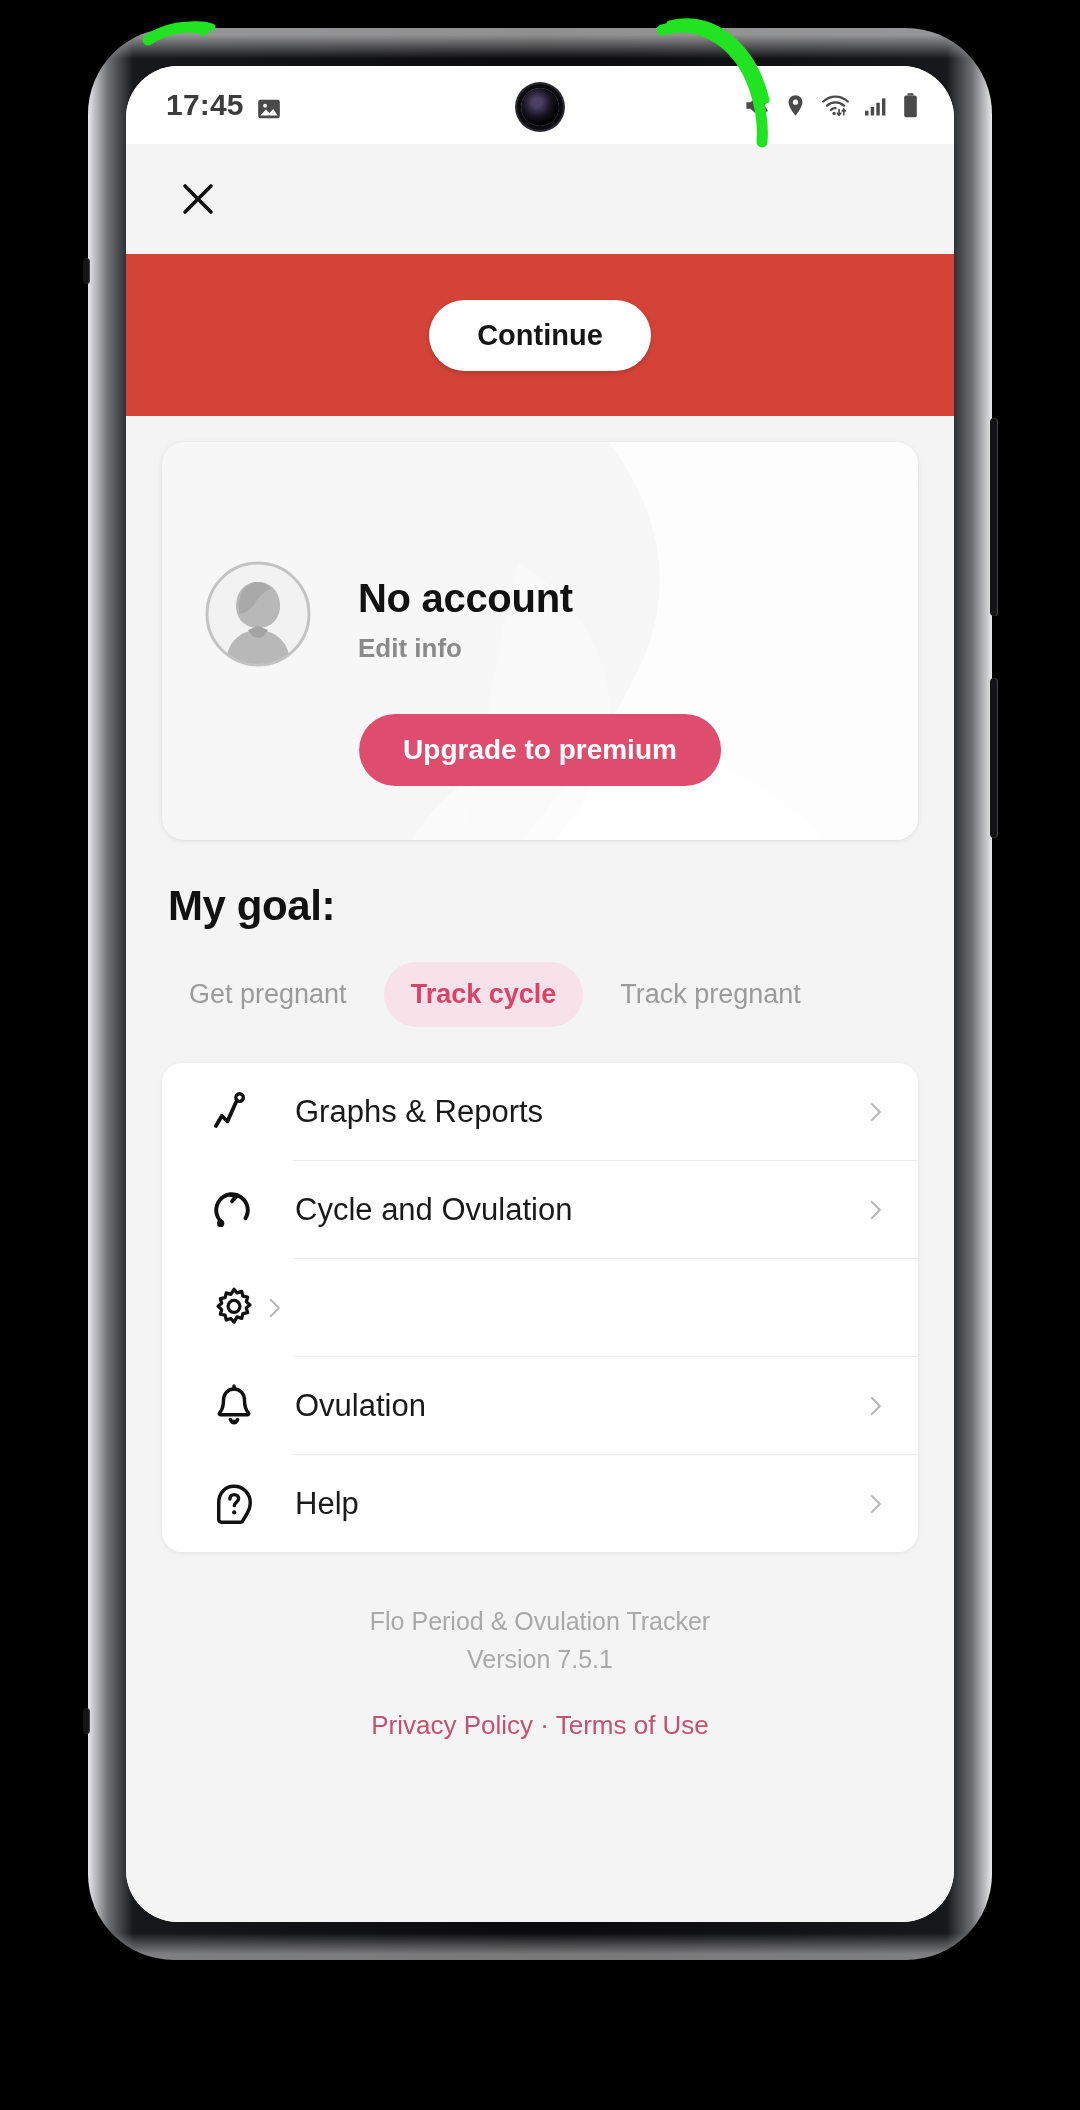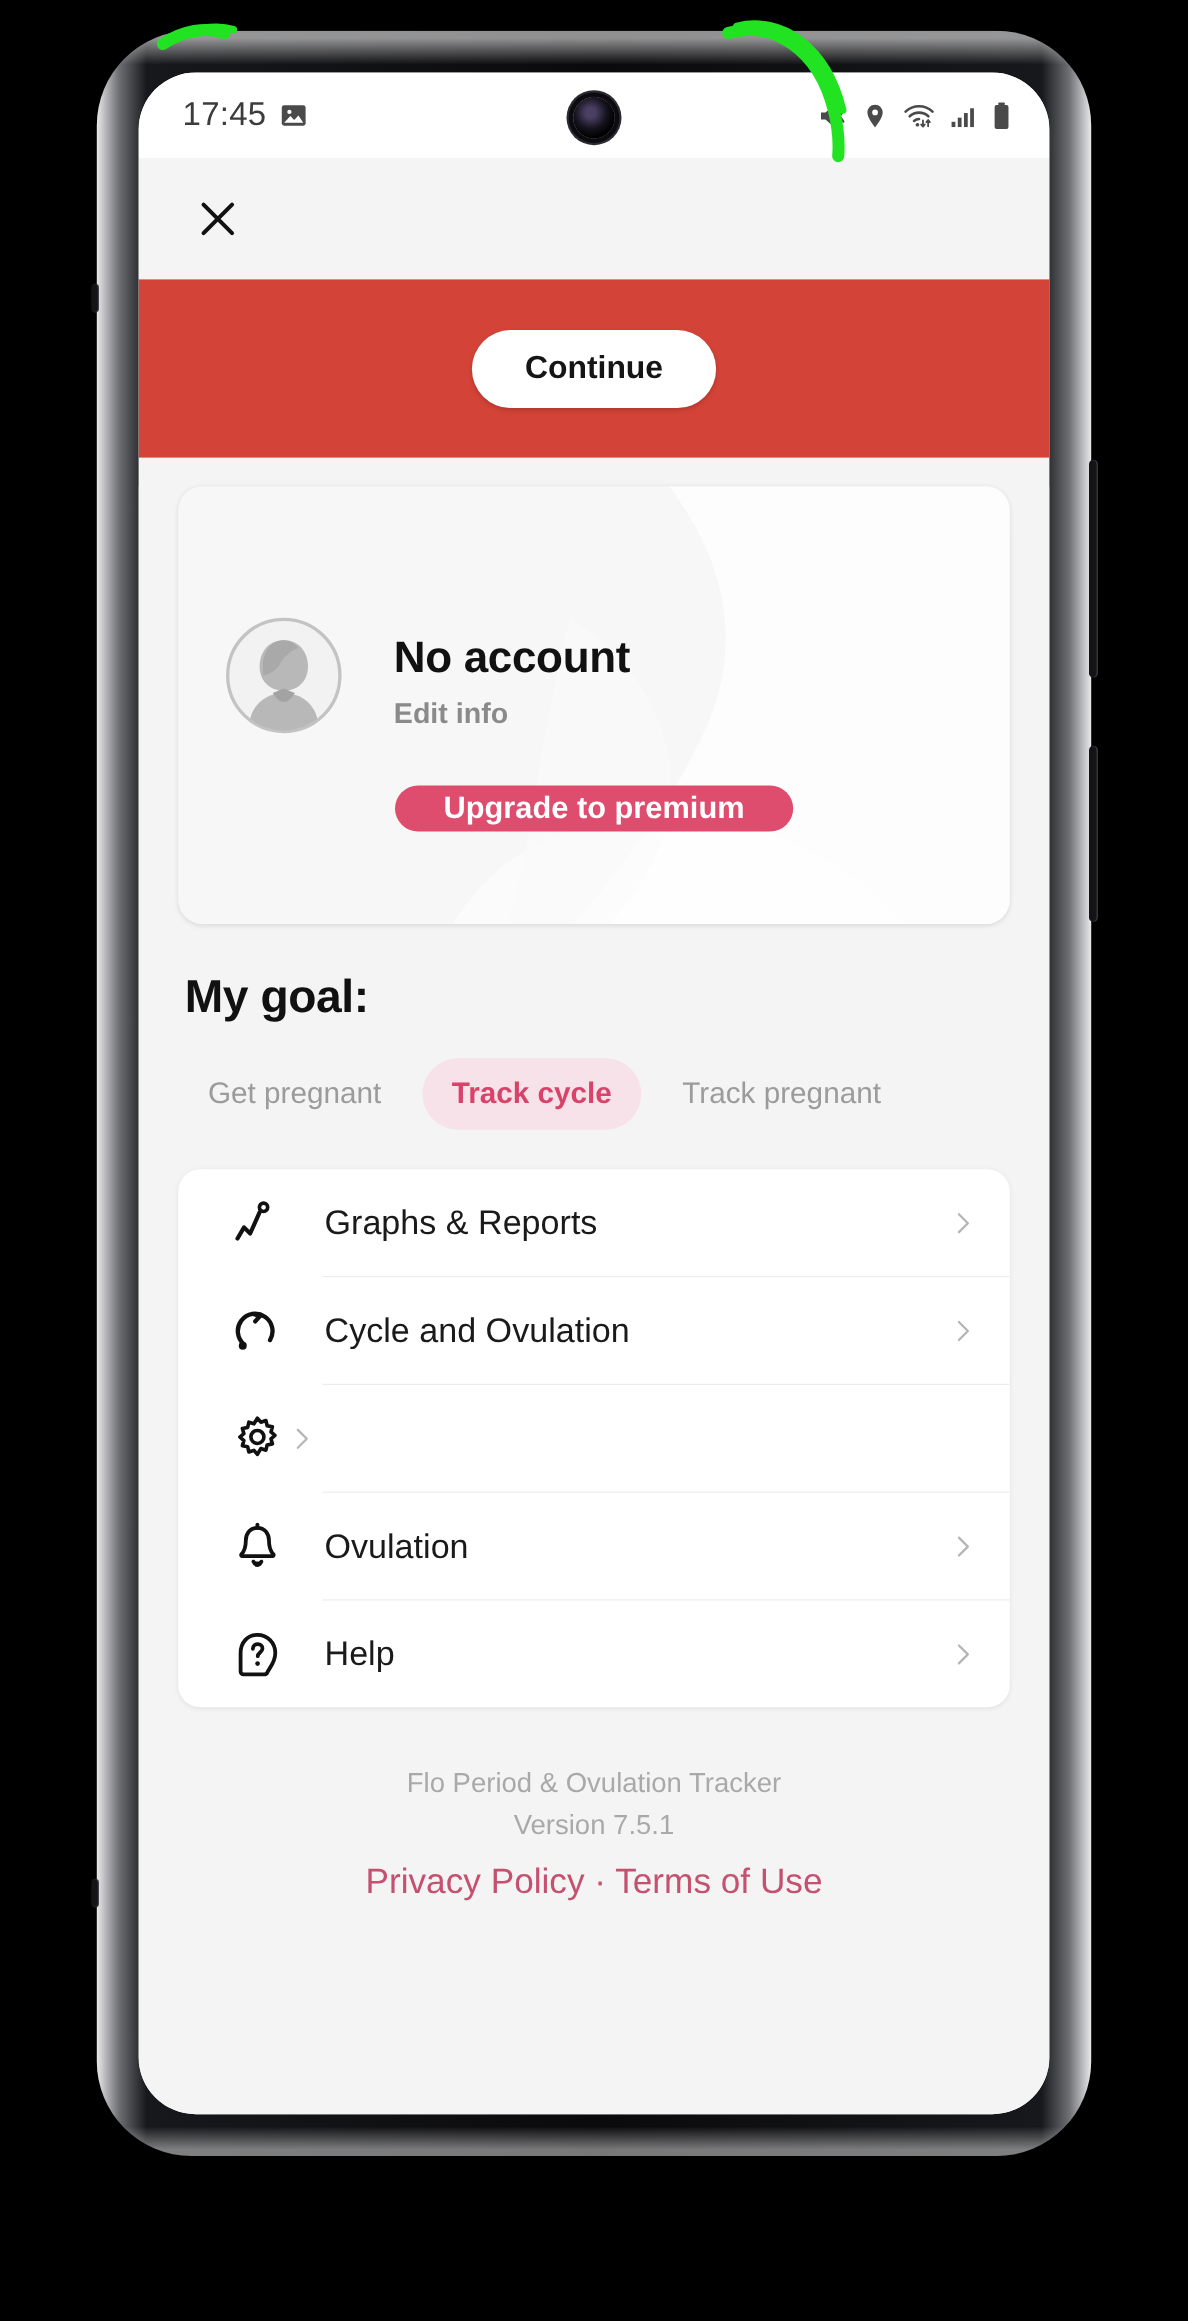--- a/index.html
+++ b/index.html
@@ -48,21 +48,21 @@
     background:radial-gradient(circle at 42% 38%, #4b3f63 0 14%, #15131d 45%, #000 70%);
     box-shadow:0 0 0 4px #0c0c10, 0 0 0 6px #2a2a30;
     z-index:9;
   }
 
   
   #statusbar{
     height:78px; background:#ffffff; display:flex; align-items:center;
     justify-content:space-between; padding:0 34px 0 40px;
   }
-  #sb-left{ display:flex; align-items:center; gap:12px; }
+  #sb-left{ display:flex; align-items:flex-end; gap:12px;font-weight:bold; }
   #clock{ font-size:30px; color:#3c3c3c; letter-spacing:.2px; }
   #sb-right{ display:flex; align-items:center; gap:13px; }
   .sicon{ display:block; }
 
   
   #topbar{
     height:110px; background:#f4f4f4; display:flex; align-items:center; padding-left:44px;
   }
   #close-btn{ width:56px; height:56px; display:flex; align-items:center; justify-content:center; cursor:pointer; }
 
@@ -86,21 +86,21 @@
   }
   #card-deco{ position:absolute; inset:0; }
   #card-inner{ position:relative; height:100%; }
   #avatar-wrap{ position:absolute; left:42px; top:118px; }
   #profile-text{ position:absolute; left:196px; top:134px; }
   #profile-name{ font-size:40px; font-weight:bold; color:#111; letter-spacing:-.3px; }
   #profile-edit{ font-size:26px; font-weight:bold; color:#8a8a8a; margin-top:12px; }
   #upgrade-btn{
     position:absolute; left:50%; transform:translateX(-50%); top:272px;
     background:#de4c6e; color:#fff; font-size:28px; font-weight:bold;
-    border:none; border-radius:40px; padding:5px 44px; cursor:pointer;
+    border:none; border-radius:40px; padding:20px 44px; cursor:pointer;
   }
 
   
   #goal-title{ font-size:42px; font-weight:bold; color:#111; margin:42px 0 0 6px; letter-spacing:-.4px; }
   #goal-chips{ display:flex; align-items:center; gap:10px; margin-top:32px; }
   .chip{
     font-size:27px; padding:17px 27px; border-radius:34px; cursor:pointer; white-space:nowrap;
   }
   .chip.on{ background:#f7e2e9; color:#d9436a; font-weight:bold; }
   .chip.off{ background:transparent; color:#9b9b9b; }
@@ -113,21 +113,21 @@
   }
   .menu-row{ display:flex; align-items:center; height:97px; padding:0 30px 0 32px; cursor:pointer; position:relative; }
   .menu-ico{ width:54px; display:flex; align-items:center; justify-content:center; flex:0 0 54px; }
   .menu-label{ font-size:31px; color:#1a1a1a; margin-left:34px; flex:1; }
   .menu-chev{ color:#b5b5b5; display:flex; align-items:center; }
   .menu-sep{ height:1px; background:#ececec; margin-left:118px; }
 
   
   #footer{ margin-top:50px; text-align:center; }
   .foot-line{ font-size:25px; color:#a9a9a9; line-height:1.52; }
-  #foot-links{ margin-top:14px; font-size:32px; color:#c4516f; }
+  #foot-links{ margin-top:32px; font-size:26px; color:#c4516f; }
   #foot-links a{ color:#c4516f; text-decoration:none; cursor:pointer; }
   #foot-sep{ color:#c4516f; }
 </style>
 </head>
 <body>
 
 <div id="stage">
 
   <div id="phone">
     <div class="bezel-hl"></div>

